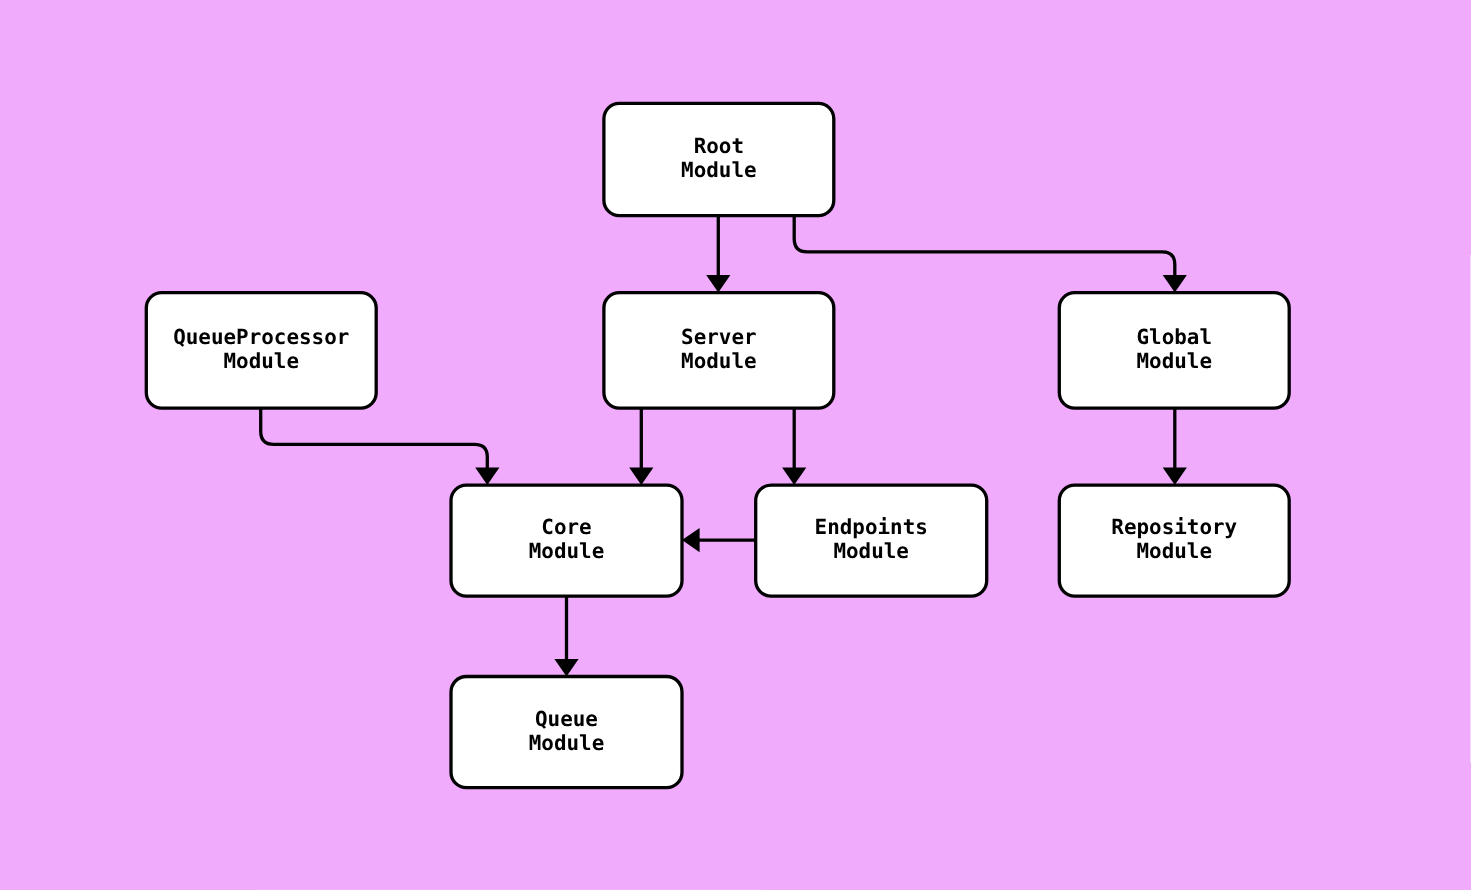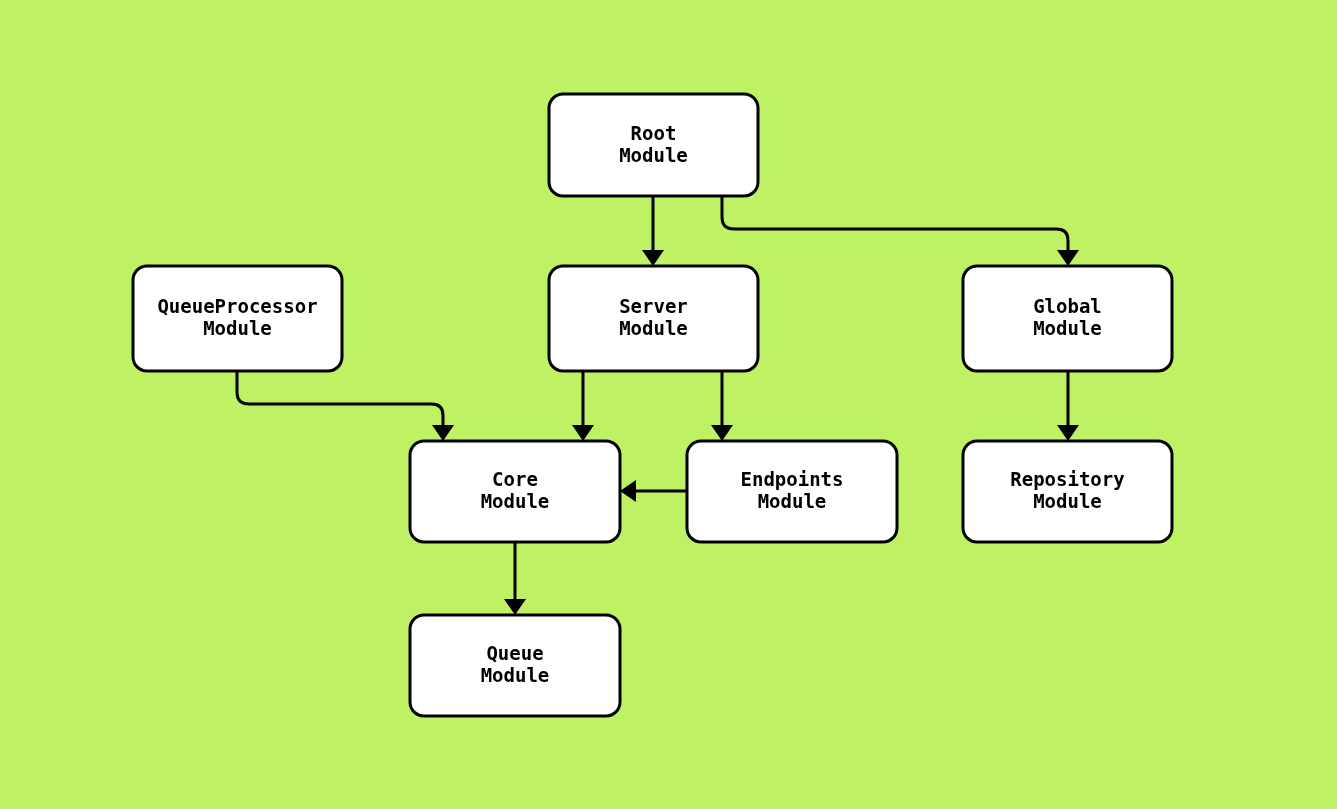--- a/index.html
+++ b/index.html
@@ -47,21 +47,21 @@
     stroke-linejoin: round;
   }
   .edge-arrowhead {
     fill: #000000;
     stroke: none;
   }
 </style>
 </head>
 <body>
 
-<div id="diagram-root" style="background: #bef264;">
+<div id="diagram-root" style="background: #f0abfc;">
   <svg id="diagram-canvas" viewBox="0 0 1337 809" xmlns="http://www.w3.org/2000/svg">
     <g id="edges-layer">
         <g>
           <path d="M 653 196 L 653 252" class="edge-path" stroke="#000000" stroke-width="3"></path>
           <polygon points="653,266 642,250 664,250" class="edge-arrowhead" fill="#000000"></polygon>
         </g>
         <g>
           <path d="M 722 196 L 722 217 Q 722 229 734 229 L 1056.5 229 Q 1068 229 1068 240.5 L 1068 252" class="edge-path" stroke="#000000" stroke-width="3"></path>
           <polygon points="1068,266 1057,250 1079,250" class="edge-arrowhead" fill="#000000"></polygon>
         </g>

